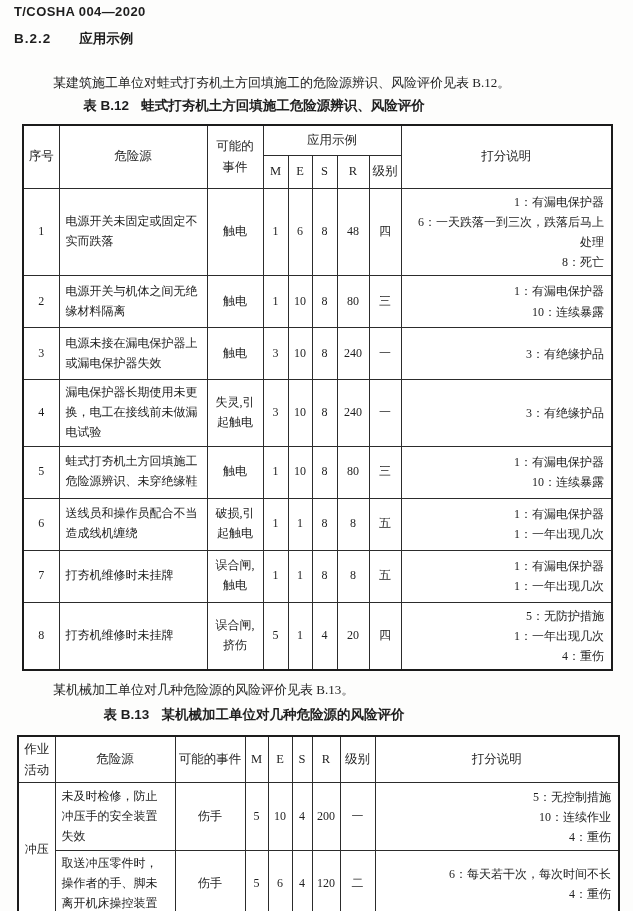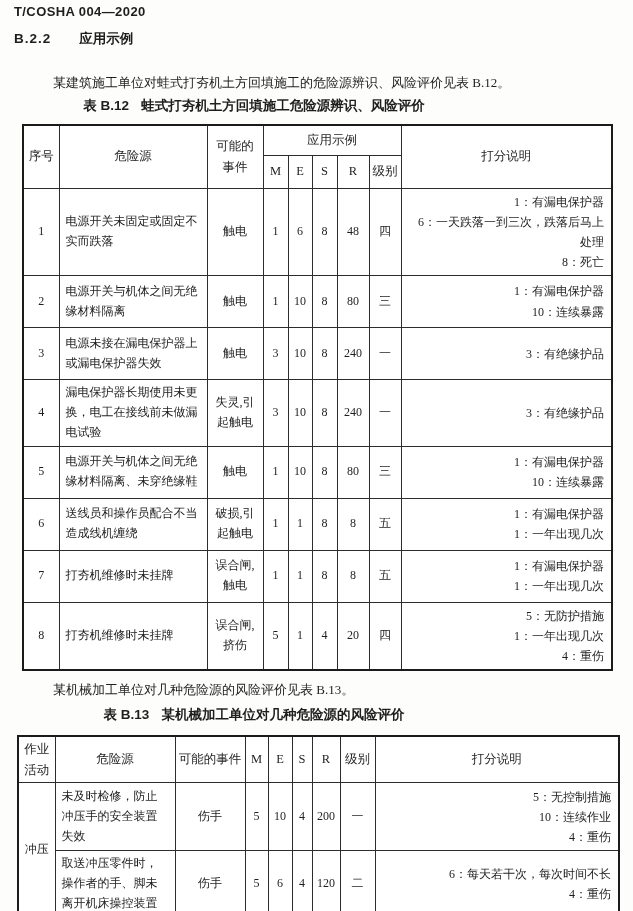--- a/index.html
+++ b/index.html
@@ -135,21 +135,21 @@
         <td>10</td>
         <td>8</td>
         <td>240</td>
         <td>一</td>
         <td class="notes">
           <div class="note-line">3：有绝缘护品</div>
         </td>
       </tr>
       <tr>
         <td>5</td>
-        <td class="l">电源开关与机体之间无绝缘材料隔离、未穿绝缘鞋</td>
+        <td class="l">蛙式打夯机土方回填施工危险源辨识、未穿绝缘鞋</td>
         <td class="pre">触电</td>
         <td>1</td>
         <td>10</td>
         <td>8</td>
         <td>80</td>
         <td>三</td>
         <td class="notes">
           <div class="note-line">1：有漏电保护器</div>
           <div class="note-line">10：连续暴露</div>
         </td>

